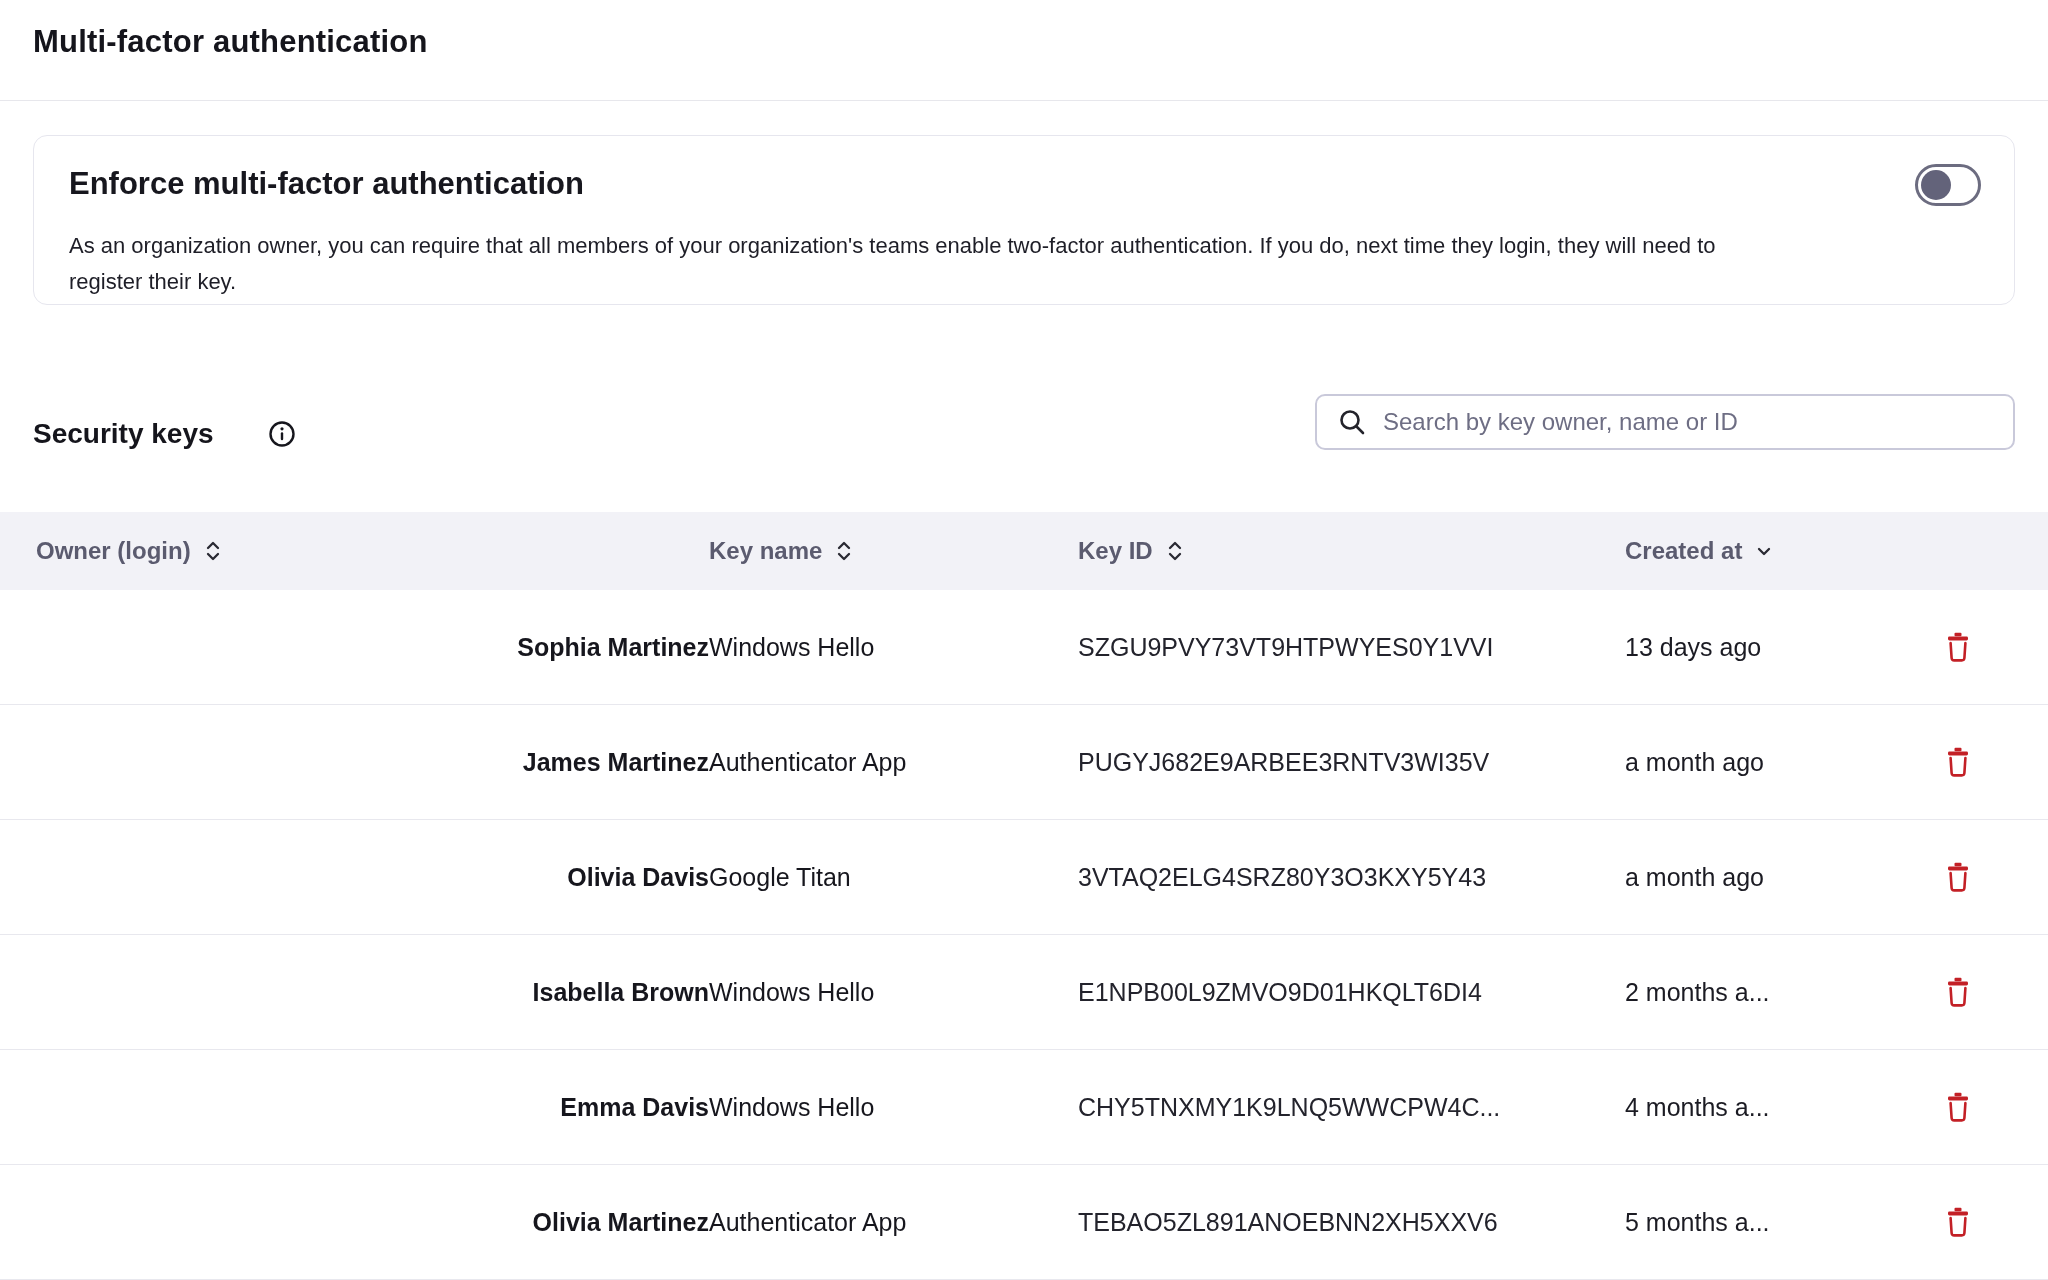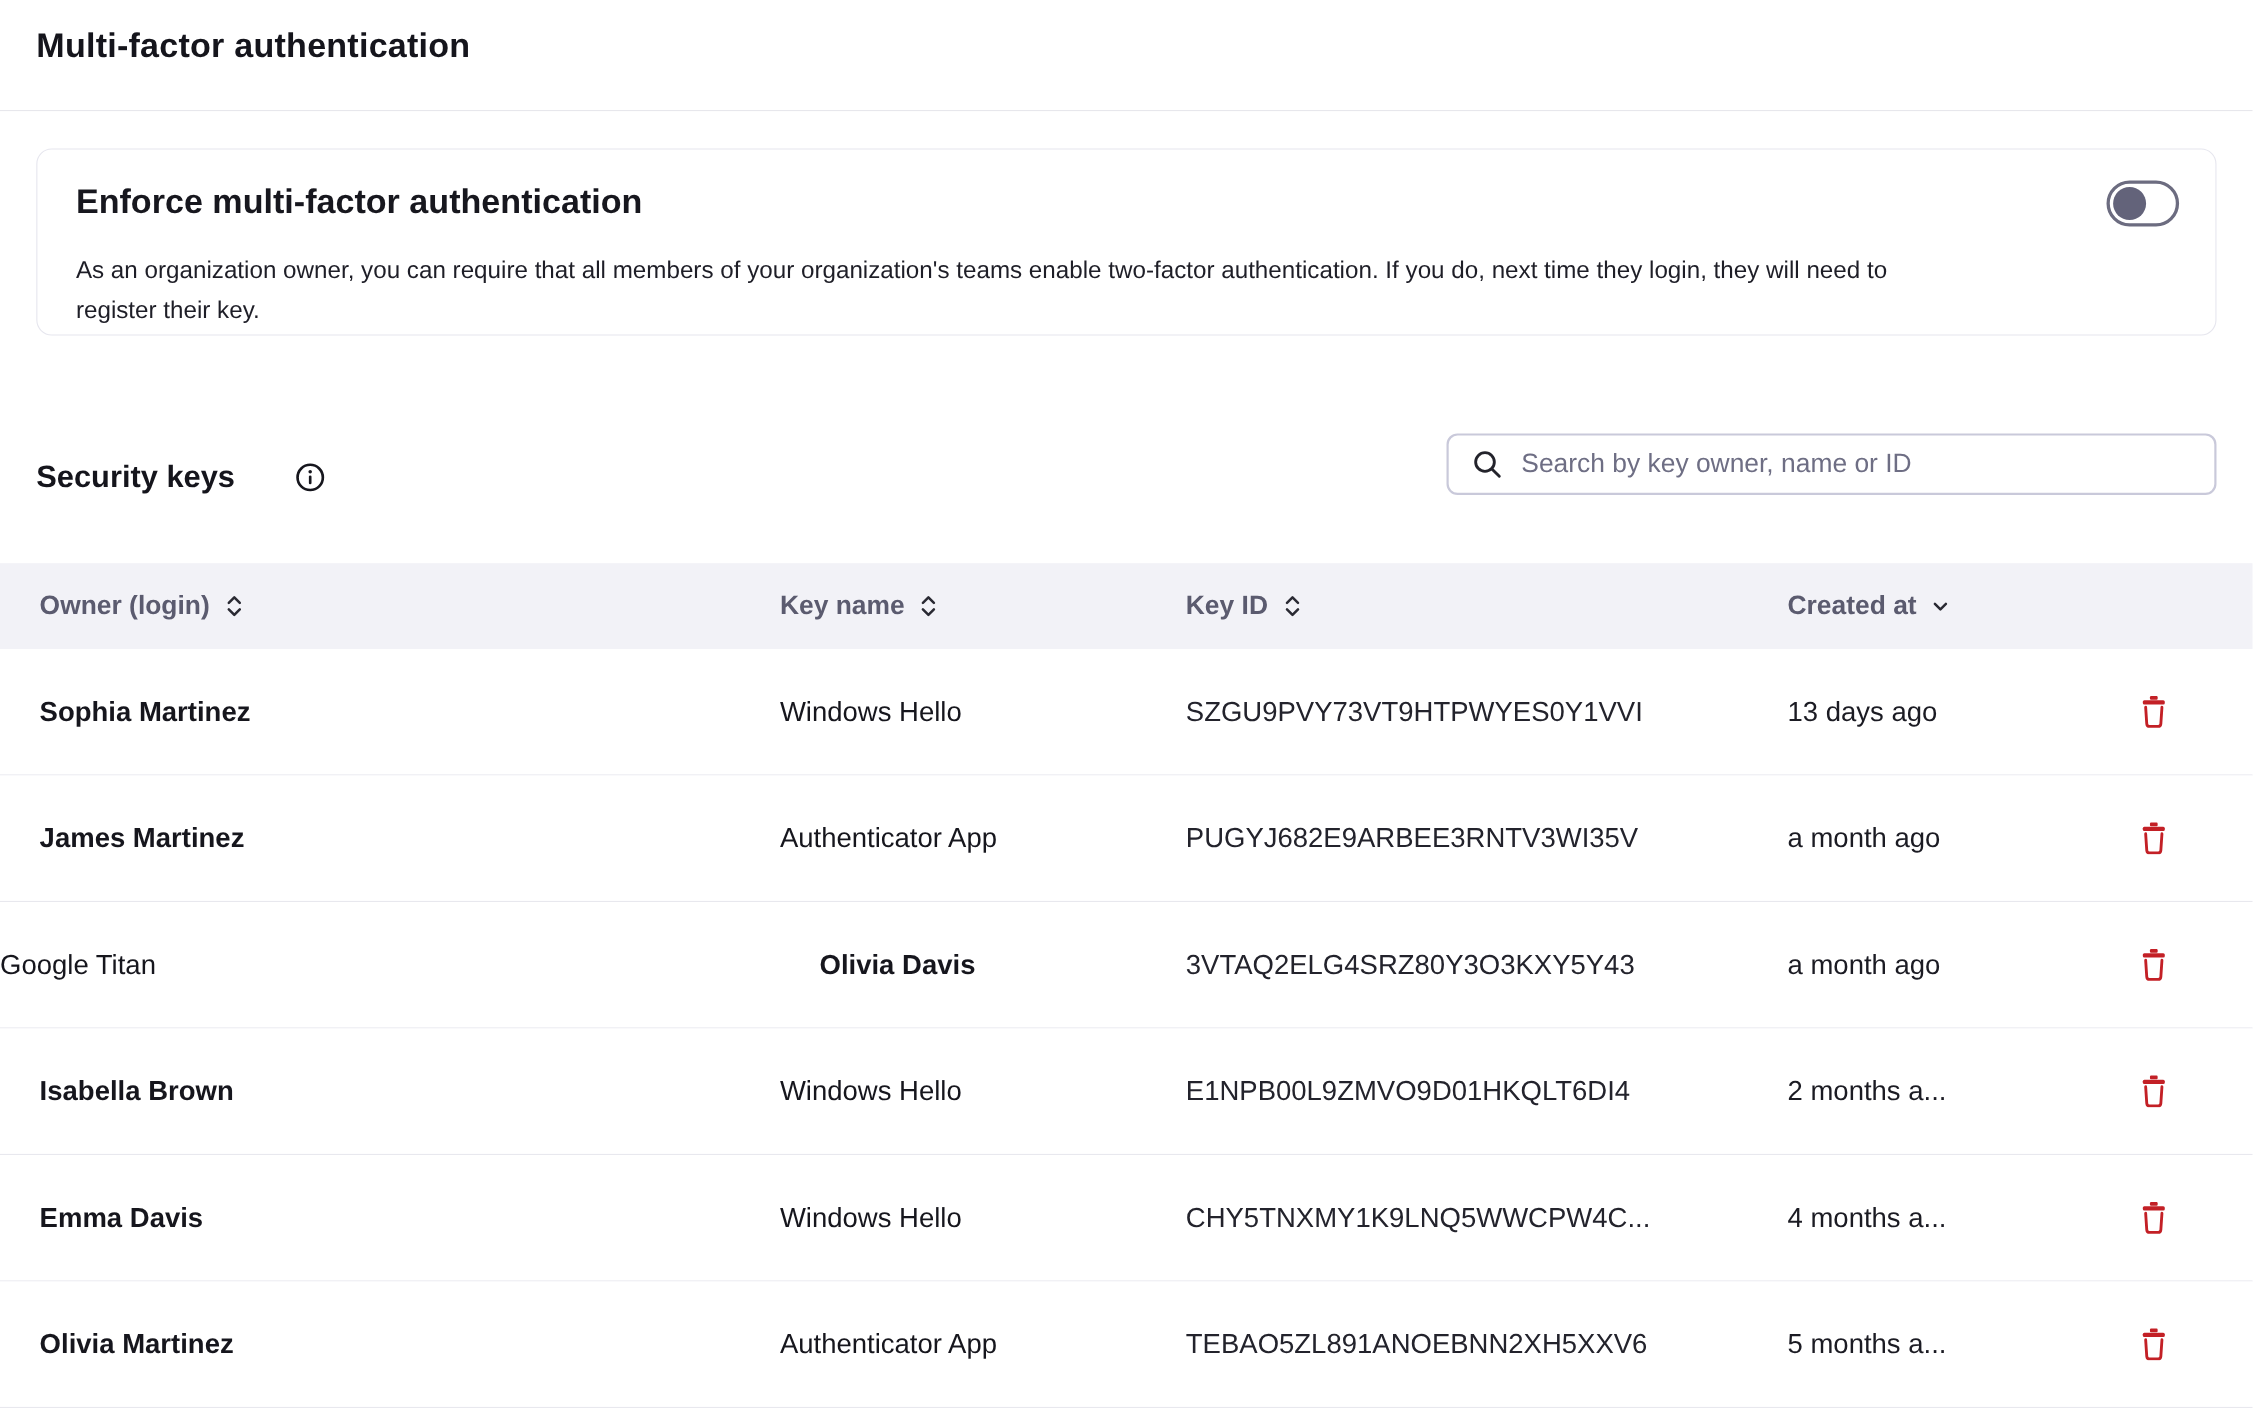--- a/index.html
+++ b/index.html
@@ -72,21 +72,21 @@
     display:flex;align-items:center;gap:12px;
     font-size:24px;font-weight:700;color:#5b5b6f;cursor:pointer;
   }
   .th:first-child{padding-left:36px;}
   .row{
     display:grid;grid-template-columns:709px 369px 547px 302px 1fr;
     align-items:center;height:114px;background:#ffffff;
     border-bottom:1px solid #e8e8ee;
   }
   .cell{font-size:25px;color:#16161d;white-space:nowrap;overflow:hidden;}
-  .cell.owner{padding-left:36px;font-weight:700;}
+  .cell.owner{padding-left:36px;font-weight:700;text-align:right;}
   .cell.keyname{font-weight:400;}
   .cell.keyid{font-weight:400;color:#23232c;}
   .cell.created{font-weight:400;color:#1b1b23;}
   .cell.actions{display:flex;justify-content:flex-start;padding-left:18px;}
   .trash-btn{background:none;border:none;padding:0;cursor:pointer;line-height:0;}
   .icon{display:inline-block;line-height:0;}
 </style>
 </head>
 <body>
 
@@ -174,22 +174,22 @@
           <div class="cell created">a month ago</div>
           <div class="cell actions">
             <button class="trash-btn" aria-label="delete key"><svg width="26" height="30" viewBox="0 0 26 30" fill="none">
                 <rect x="9.5" y="0.8" width="7" height="3.4" rx="1" fill="#c32026"></rect>
                 <rect x="3" y="4.6" width="20" height="3.8" rx="1.4" fill="#c32026"></rect>
                 <path d="M5.6 11 L6.6 26 Q6.8 28.4 9.2 28.4 L16.8 28.4 Q19.2 28.4 19.4 26 L20.4 11" stroke="#c32026" stroke-width="2.6" fill="none" stroke-linecap="round"></path>
               </svg></button>
           </div>
         </div>
         <div class="row">
+          <div class="cell owner">Olivia Davis</div>
           <div class="cell keyname">Google Titan</div>
-          <div class="cell owner">Olivia Davis</div>
           <div class="cell keyid">3VTAQ2ELG4SRZ80Y3O3KXY5Y43</div>
           <div class="cell created">a month ago</div>
           <div class="cell actions">
             <button class="trash-btn" aria-label="delete key"><svg width="26" height="30" viewBox="0 0 26 30" fill="none">
                 <rect x="9.5" y="0.8" width="7" height="3.4" rx="1" fill="#c32026"></rect>
                 <rect x="3" y="4.6" width="20" height="3.8" rx="1.4" fill="#c32026"></rect>
                 <path d="M5.6 11 L6.6 26 Q6.8 28.4 9.2 28.4 L16.8 28.4 Q19.2 28.4 19.4 26 L20.4 11" stroke="#c32026" stroke-width="2.6" fill="none" stroke-linecap="round"></path>
               </svg></button>
           </div>
         </div>

